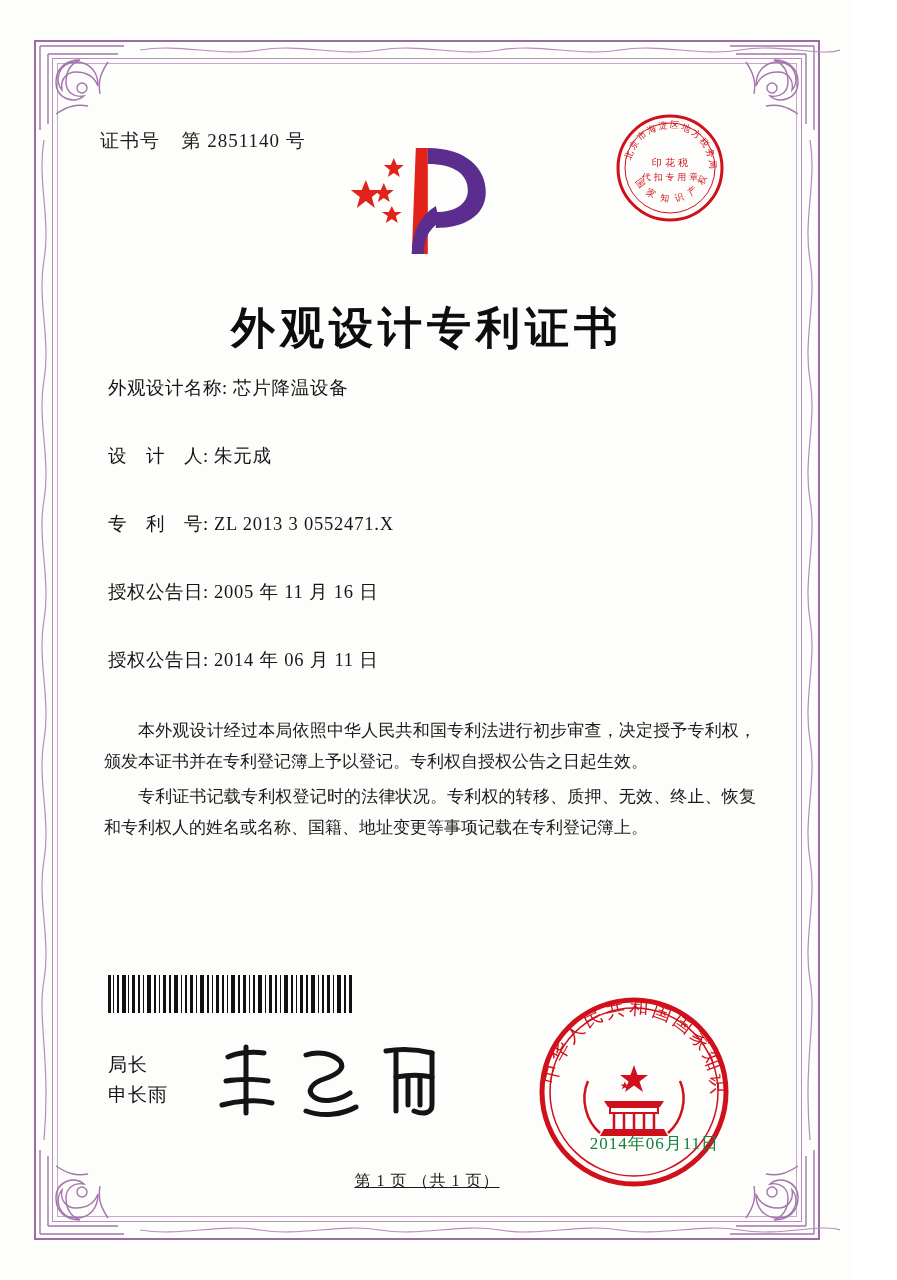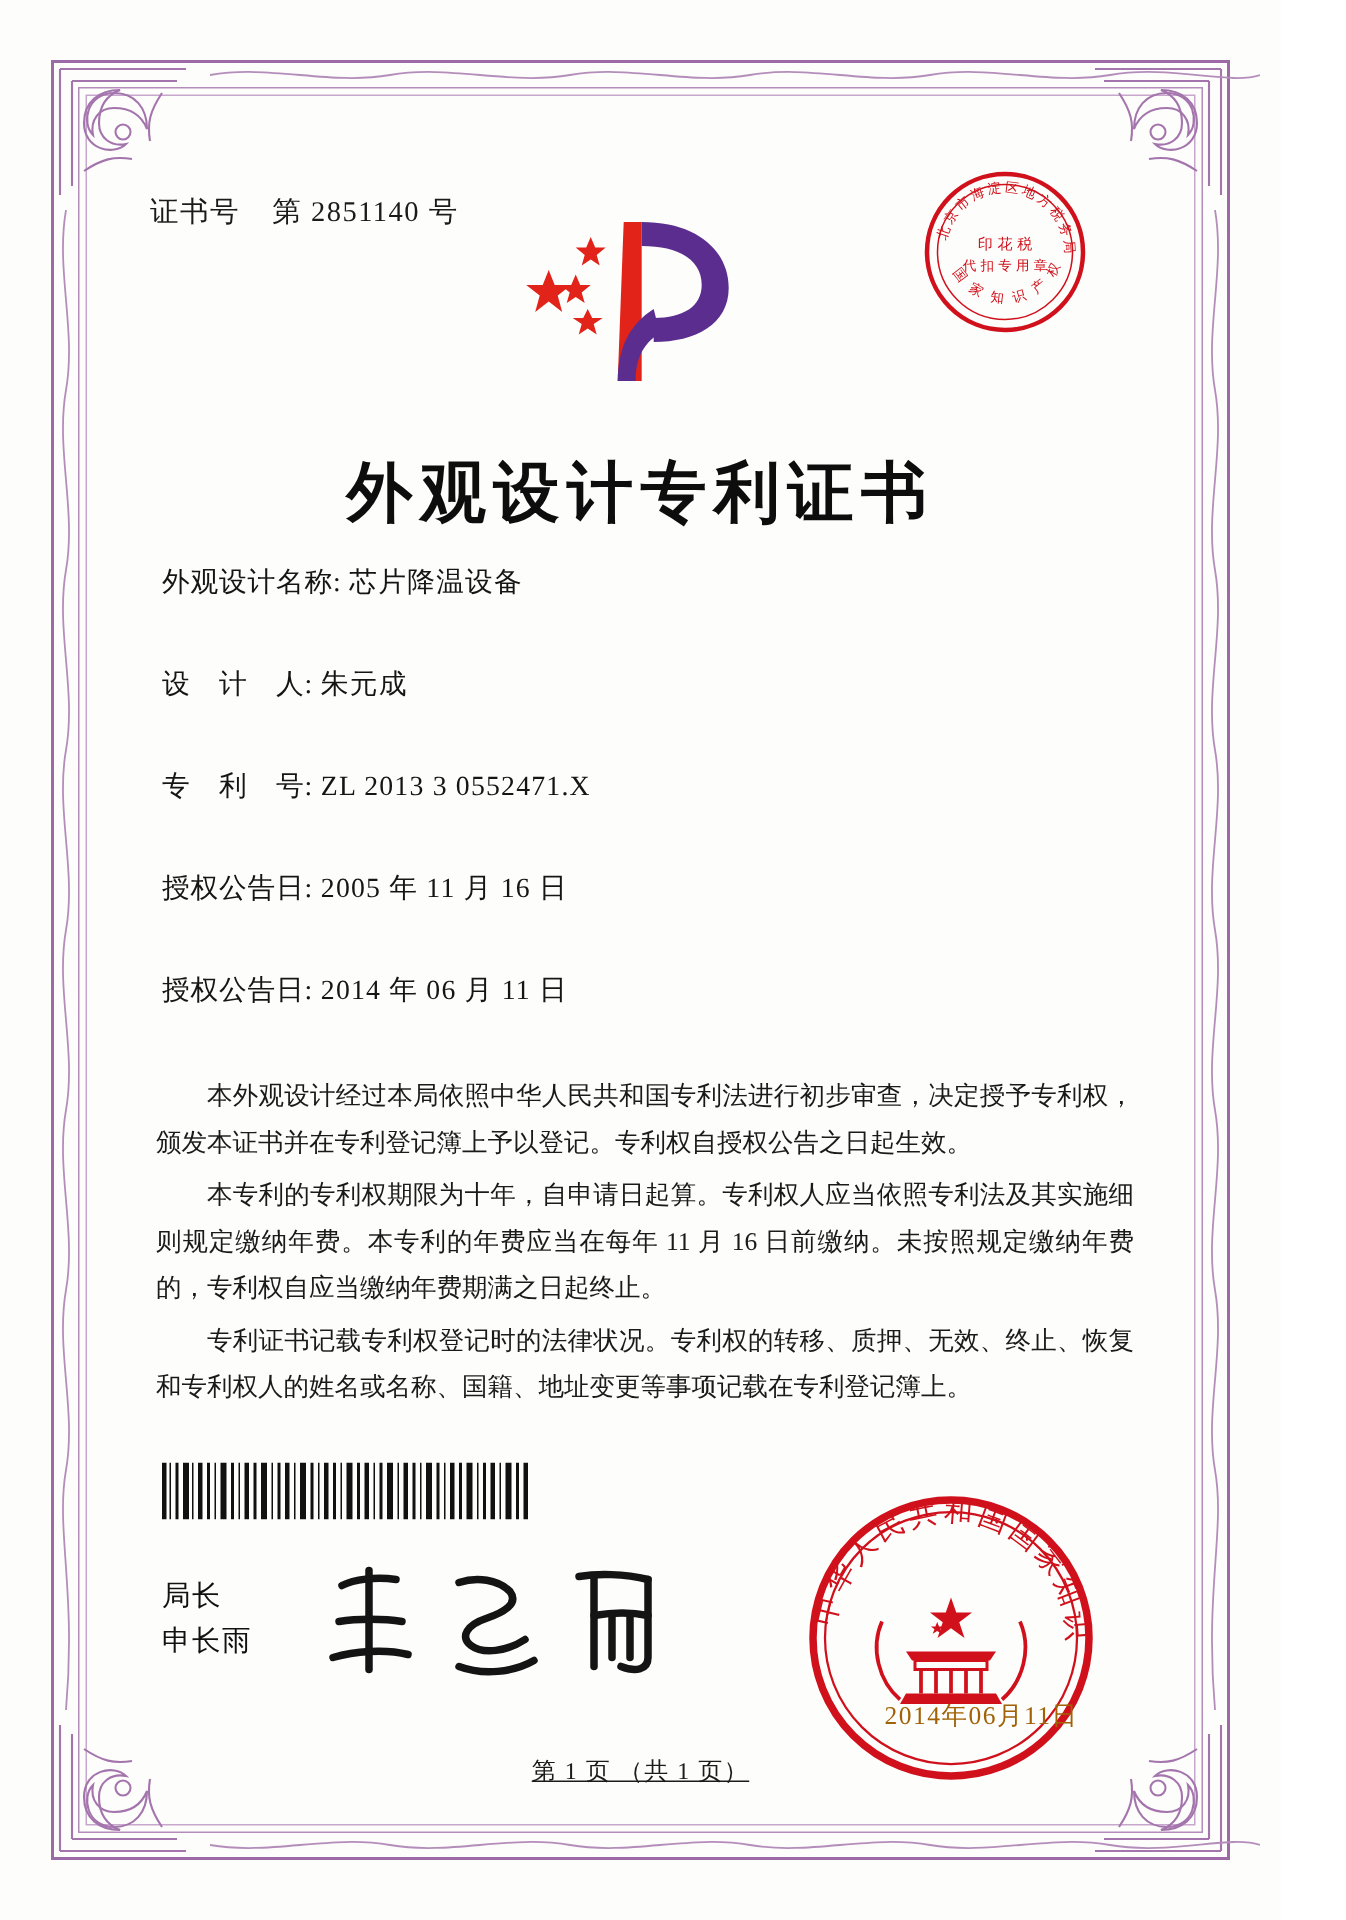--- a/index.html
+++ b/index.html
@@ -180,21 +180,21 @@
     right: 42px;
     top: 905px;
     width: 195px;
     height: 195px;
   }
   .seal-date {
     position: absolute;
     right: 55px;
     top: 1042px;
     font-size: 17px;
-    color: #a16207;
+    color: #15803d;
     letter-spacing: 1px;
   }
 
   
   .seal-small {
     position: absolute;
     right: 48px;
     top: 22px;
     width: 112px;
     height: 112px;
@@ -362,21 +362,20 @@
         <span class="val">2005 年 11 月 16 日</span>
       </div>
       <div class="field">
         <span class="lbl">授权公告日:</span>
         <span class="val">2014 年 06 月 11 日</span>
       </div>
     </div>
 
     <div class="body-text">
       <p>本外观设计经过本局依照中华人民共和国专利法进行初步审查，决定授予专利权，颁发本证书并在专利登记簿上予以登记。专利权自授权公告之日起生效。</p>
-      <p>本专利的专利权期限为十年，自申请日起算。专利权人应当依照专利法及其实施细则规定缴纳年费。本专利的年费应当在每年 11 月 16 日前缴纳。未按照规定缴纳年费的，专利权自应当缴纳年费期满之日起终止。</p>
       <p>专利证书记载专利权登记时的法律状况。专利权的转移、质押、无效、终止、恢复和专利权人的姓名或名称、国籍、地址变更等事项记载在专利登记簿上。</p>
     </div>
 
     <div class="barcode">
       <svg width="245" height="38" viewBox="0 0 245 38">
         <g fill="#111">
           <rect x="0" y="0" width="3" height="38"></rect>
             <rect x="5" y="0" width="1" height="38"></rect>
           <rect x="9" y="0" width="2" height="38"></rect>
             <rect x="14" y="0" width="4" height="38"></rect>

